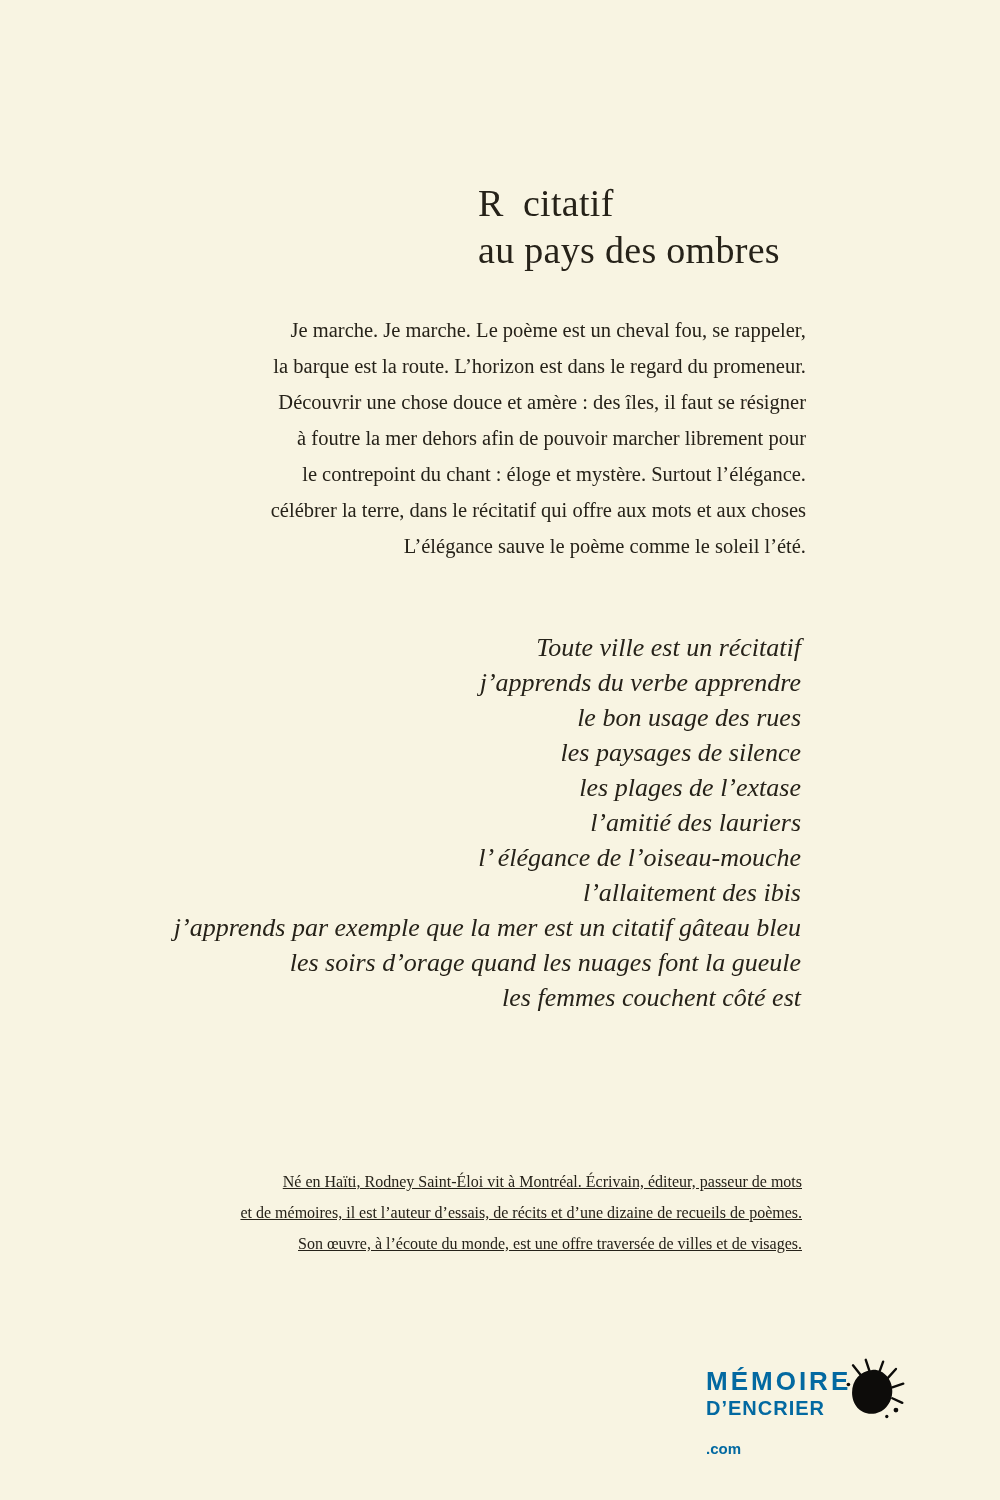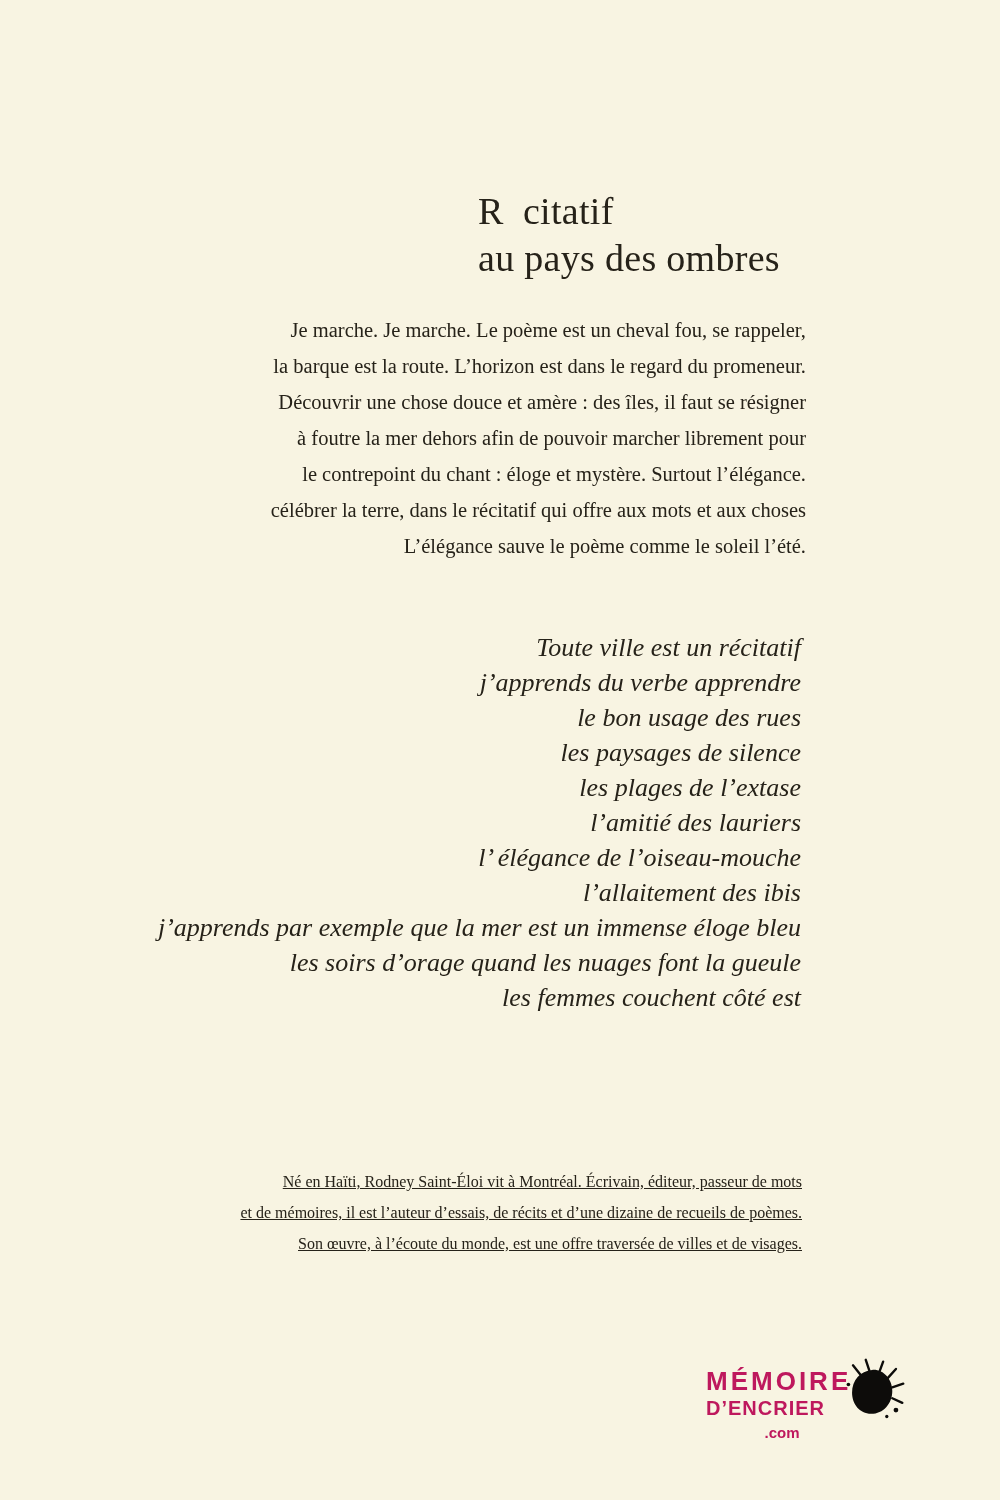--- a/index.html
+++ b/index.html
@@ -13,21 +13,21 @@
     height: 1500px;
     margin: 0 auto;
     background: #f8f4e2;
     color: #262219;
     font-family: "Liberation Serif", serif;
     overflow: hidden;
   }
   .title {
     position: absolute;
     left: 478px;
-    top: 188px;
+    top: 180px;
     font-size: 38px;
     line-height: 47px;
     letter-spacing: 0.3px;
   }
   .prose {
     position: absolute;
     top: 312px;
     right: 194px;
     text-align: right;
     font-size: 20.5px;
@@ -51,39 +51,39 @@
     line-height: 31px;
     text-decoration: underline;
   }
   .logo {
     position: absolute;
     left: 706px;
     top: 1368px;
     width: 152px;
     font-family: "Liberation Sans", sans-serif;
     font-weight: 700;
-    color: #be185d;
+    color: #0369a1;
   }
   .logo-line-1 {
     font-size: 26px;
     line-height: 27px;
     letter-spacing: 3px;
     white-space: nowrap;
   }
   .logo-line-2 {
     font-size: 20px;
     line-height: 27px;
     letter-spacing: 1px;
     white-space: nowrap;
   }
   .logo-com {
     font-size: 15px;
     line-height: 17px;
-    text-align: center;
-    margin-top: 2px;
+    text-align: left;
+    margin-top: 18px;
   }
   .splat {
     position: absolute;
     left: 136px;
     top: -14px;
     width: 64px;
     height: 72px;
     display: block;
   }
   .splat svg {
@@ -114,21 +114,21 @@
 
   <div class="poem">
     <div class="line">Toute ville est un récitatif</div>
     <div class="line">j’apprends du verbe apprendre</div>
     <div class="line">le bon usage des rues</div>
     <div class="line">les paysages de silence</div>
     <div class="line">les plages de l’extase</div>
     <div class="line">l’amitié des lauriers</div>
     <div class="line">l’ élégance de l’oiseau-mouche</div>
     <div class="line">l’allaitement des ibis</div>
-    <div class="line">j’apprends par exemple que la mer est un immense éloge bleu</div>
+    <div class="line">j’apprends par exemple que la mer est un citatif gâteau bleu</div>
     <div class="line">les soirs d’orage quand les nuages font la gueule</div>
     <div class="line">les femmes couchent côté est</div>
   </div>
 
   <div class="bio">
     <div class="line">Né en Haïti, Rodney Saint-Éloi vit à Montréal. Écrivain, éditeur, passeur de mots</div>
     <div class="line">et de mémoires, il est l’auteur d’essais, de récits et d’une dizaine de recueils de poèmes.</div>
     <div class="line">Son œuvre, à l’écoute du monde, est une offre traversée de villes et de visages.</div>
   </div>
 

